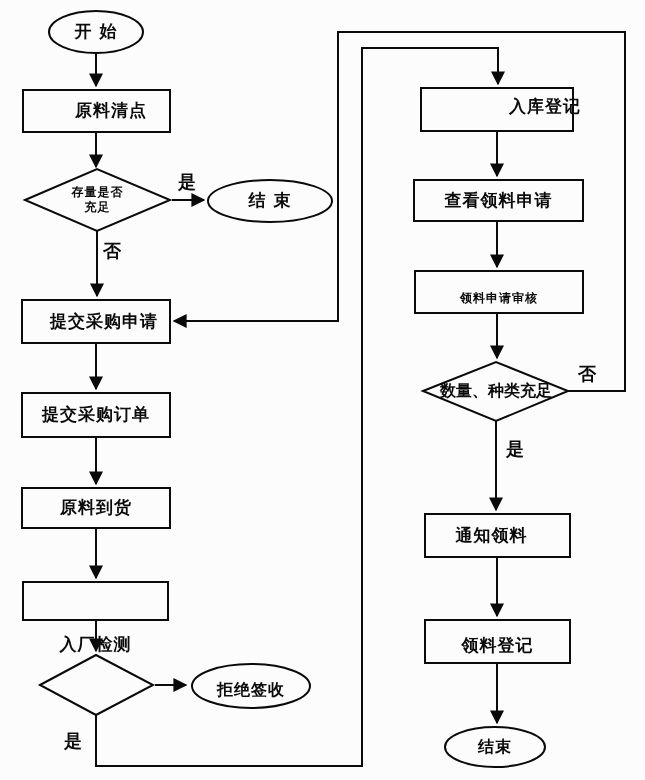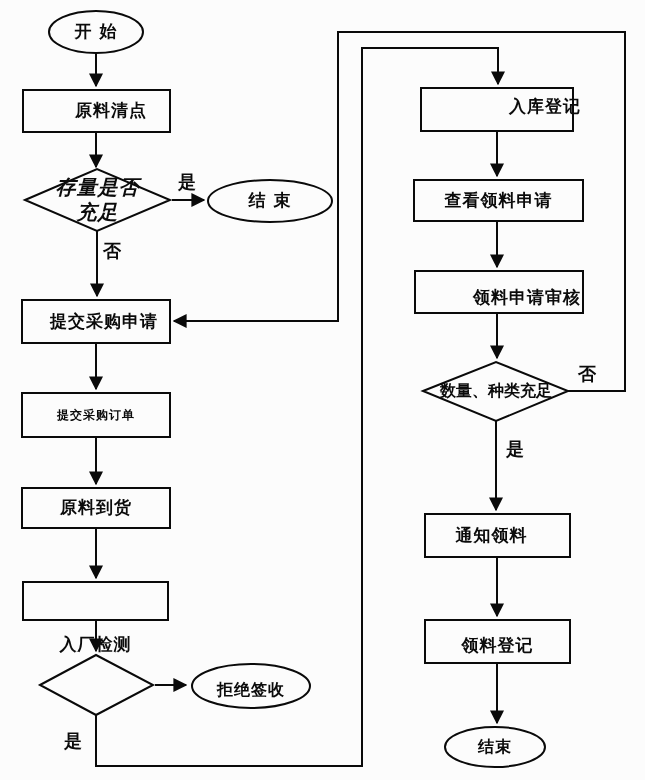--- a/index.html
+++ b/index.html
@@ -93,43 +93,43 @@
       <rect x="425" y="514" width="145" height="43"></rect>
       <rect x="425" y="620" width="145" height="43"></rect>
       <ellipse cx="495" cy="747" rx="50" ry="20"></ellipse>
     </g>
   </svg>
 
   <div class="lbl" style="left:49px; top:11px; width:94px; height:42px; font-size:17px;">开 始</div>
 
   <div class="lbl" style="left:23px; top:90px; width:176px; height:42px; font-size:17px;">原料清点</div>
 
-  <div class="lbl two-line" style="left:25px; top:169px; width:145px; height:62px; font-size:20px;font-style:italic;">
+  <div class="lbl two-line" style="left:25px; top:169px; width:145px; height:62px; font-size:12px;">
     <span>存量是否</span>
     <span>充足</span>
   </div>
 
   <div class="lbl" style="left:208px; top:180px; width:124px; height:42px; font-size:17px;">结 束</div>
 
   <div class="lbl" style="left:22px; top:300px; width:164px; height:43px; font-size:17px;">提交采购申请</div>
 
-  <div class="lbl" style="left:22px; top:393px; width:148px; height:44px; font-size:12px;">提交采购订单</div>
+  <div class="lbl" style="left:22px; top:393px; width:148px; height:44px; font-size:17px;">提交采购订单</div>
 
   <div class="lbl" style="left:22px; top:488px; width:148px; height:40px; font-size:17px;">原料到货</div>
 
   <div class="lbl" style="left:23px; top:582px; width:145px; height:38px; font-size:17px;margin-top:44px;">入厂检测</div>
 
 
   <div class="lbl" style="left:192px; top:664px; width:118px; height:51px; font-size:16px;">拒绝签收</div>
 
   <div class="lbl" style="left:421px; top:88px; width:152px; height:38px; font-size:17px;margin-left:48px;">入库登记</div>
 
   <div class="lbl" style="left:414px; top:180px; width:169px; height:41px; font-size:17px;">查看领料申请</div>
 
-  <div class="lbl" style="left:415px; top:271px; width:168px; height:54px; font-size:17px;padding-left:28px;">领料申请审核</div>
+  <div class="lbl" style="left:415px; top:271px; width:168px; height:54px; font-size:12px;">领料申请审核</div>
 
   <div class="lbl" style="left:420px; top:363px; width:152px; height:56px; font-size:16px; letter-spacing:0;">数量、种类充足</div>
 
   <div class="lbl" style="left:425px; top:514px; width:133px; height:43px; font-size:17px;">通知领料</div>
 
   <div class="lbl" style="left:425px; top:620px; width:145px; height:51px; font-size:17px;">领料登记</div>
 
   <div class="lbl" style="left:445px; top:727px; width:100px; height:40px; font-size:16px;">结束</div>
 
   <div class="edge-lbl" style="left:178px; top:170px;">是</div>

